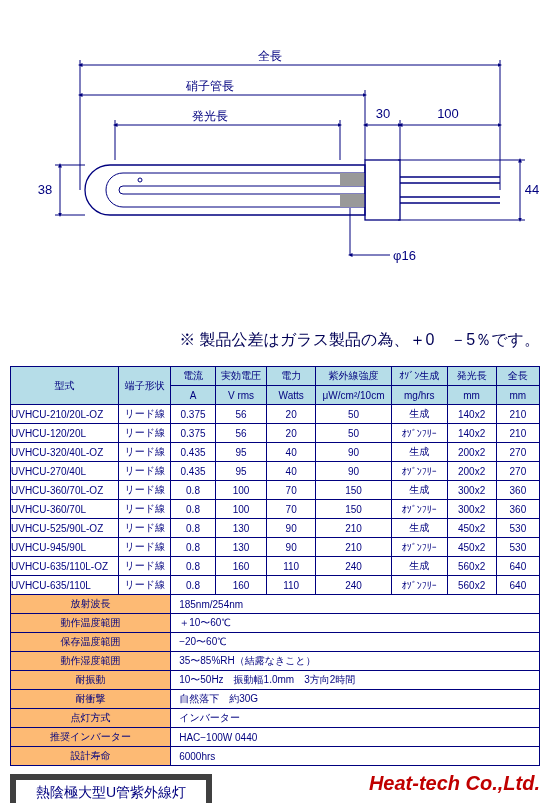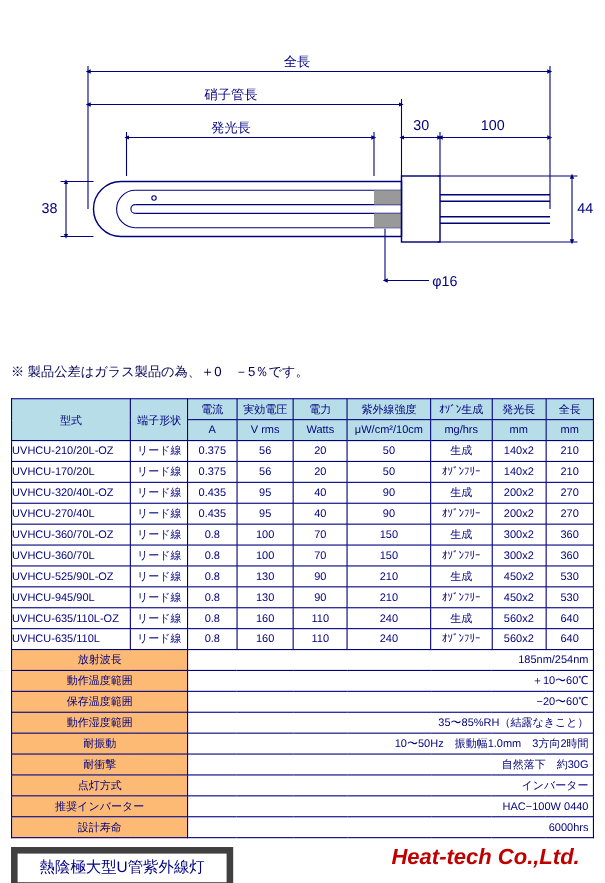--- a/index.html
+++ b/index.html
@@ -12,22 +12,22 @@
   }
   .diagram-area {
     height: 300px;
     position: relative;
   }
   .diagram-area svg {
     position: absolute;
     top: 0; left: 0;
   }
   .note {
-    font-size: 12px;
-    text-align: left;
+    font-size: 16px;
+    text-align: right;
     margin: 20px 0 15px 0;
     color: #000055;
   }
   table {
     border-collapse: collapse;
     width: 100%;
     font-size: 10px;
   }
   th, td {
     border: 1px solid #00007f;
@@ -45,38 +45,38 @@
   td.left, th.left {
     text-align: left;
     padding-left: 0;
     margin-top: 18px;
   }
   .spec-table td.label {
     background: #fdba74;
     text-align: center;
   }
   .spec-table td.value {
-    text-align: right;
+    text-align: left;
     padding-left: 8px;
   }
   .footer {
     position: relative;
     margin-top: 8px;
     height: 30px;
   }
   .footer-title {
     border: 6px solid #404040;
     display: inline-block;
     padding: 4px 20px;
     font-size: 14px;
     color: #00007f;
   }
   .company {
     position: absolute;
-    right: 13px;
+    right: 0;
     top: -2px;
     font-size: 20px;
     font-weight: bold;
     font-style: italic;
     color: #c00000;
     font-family: Arial, sans-serif;
   }
 </style>
 </head>
 <body>
@@ -177,21 +177,21 @@
         <td>リード線</td>
         <td>0.375</td>
         <td>56</td>
         <td>20</td>
         <td>50</td>
         <td>生成</td>
         <td>140x2</td>
         <td>210</td>
       </tr>
       <tr>
-        <td class="left">UVHCU-170/20L</td>
+        <td class="left">UVHCU-120/20L</td>
         <td>リード線</td>
         <td>0.375</td>
         <td>56</td>
         <td>20</td>
         <td>50</td>
         <td>ｵｿﾞﾝﾌﾘｰ</td>
         <td>140x2</td>
         <td>210</td>
       </tr>
       <tr>

